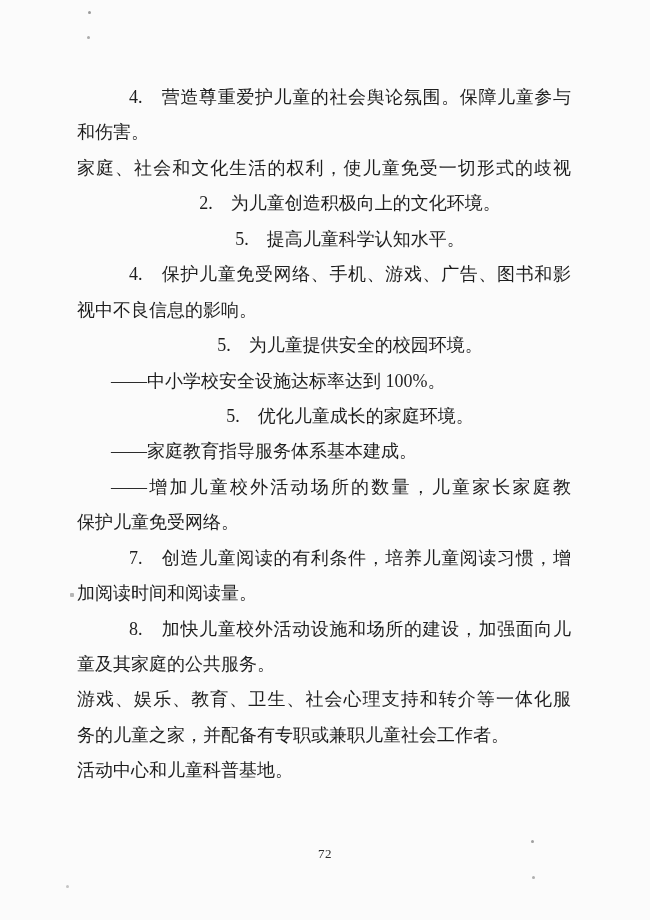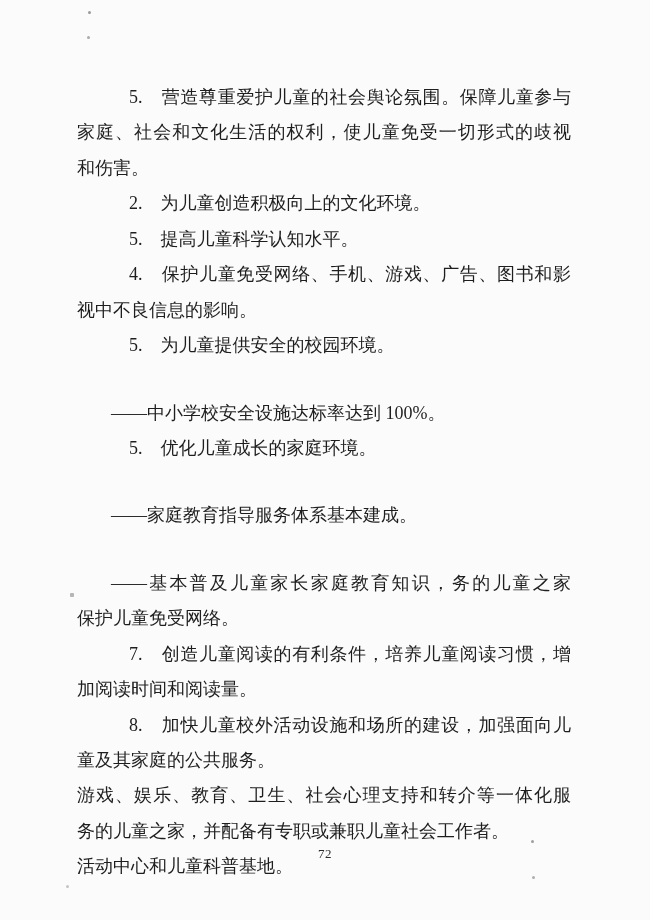--- a/index.html
+++ b/index.html
@@ -31,22 +31,22 @@
     height: 35.45px;
     line-height: 35.45px;
     overflow: hidden;
     text-align: left;
   }
   .fill {
     text-align: justify;
     text-align-last: justify;
     text-justify: inter-character;
   }
-  .indent-num  { padding-left: 52px; }
-  .indent-dash { padding-left: 34px; margin-top: 32px; }
+  .indent-num  { padding-left: 52px; text-align: center; }
+  .indent-dash { padding-left: 34px; }
   .pagenum {
     position: absolute;
     top: 846px;
     left: 0;
     width: 650px;
     text-align: center;
     font-size: 13px;
     color: #2b2b2b;
     letter-spacing: 0.5px;
   }
@@ -60,32 +60,32 @@
   .s4 { left: 531px; top: 840px; width: 3px; height: 3px; background: #9f9f9f; }
   .s5 { left: 532px; top: 876px; width: 3px; height: 3px; background: #aeaeae; }
   .s6 { left: 66px;  top: 885px; width: 3px; height: 3px; background: #c4c4c4; }
 </style>
 </head>
 <body>
 
 <div class="scan-page">
 
   <div class="textblock">
-    <div class="line indent-num fill">5.　营造尊重爱护儿童的社会舆论氛围。保障儿童参与</div>
+    <div class="line indent-num fill">4.　营造尊重爱护儿童的社会舆论氛围。保障儿童参与</div>
+    <div class="line">和伤害。</div>
     <div class="line fill">家庭、社会和文化生活的权利，使儿童免受一切形式的歧视</div>
-    <div class="line">和伤害。</div>
     <div class="line indent-num">2.　为儿童创造积极向上的文化环境。</div>
     <div class="line indent-num">5.　提高儿童科学认知水平。</div>
     <div class="line indent-num fill">4.　保护儿童免受网络、手机、游戏、广告、图书和影</div>
     <div class="line">视中不良信息的影响。</div>
     <div class="line indent-num">5.　为儿童提供安全的校园环境。</div>
     <div class="line indent-dash">——中小学校安全设施达标率达到 100%。</div>
     <div class="line indent-num">5.　优化儿童成长的家庭环境。</div>
     <div class="line indent-dash">——家庭教育指导服务体系基本建成。</div>
-    <div class="line indent-dash fill">——基本普及儿童家长家庭教育知识，务的儿童之家</div>
+    <div class="line indent-dash fill">——增加儿童校外活动场所的数量，儿童家长家庭教</div>
     <div class="line">保护儿童免受网络。</div>
     <div class="line indent-num fill">7.　创造儿童阅读的有利条件，培养儿童阅读习惯，增</div>
     <div class="line">加阅读时间和阅读量。</div>
     <div class="line indent-num fill">8.　加快儿童校外活动设施和场所的建设，加强面向儿</div>
     <div class="line">童及其家庭的公共服务。</div>
     <div class="line fill">游戏、娱乐、教育、卫生、社会心理支持和转介等一体化服</div>
     <div class="line">务的儿童之家，并配备有专职或兼职儿童社会工作者。</div>
     <div class="line">活动中心和儿童科普基地。</div>
   </div>
 

